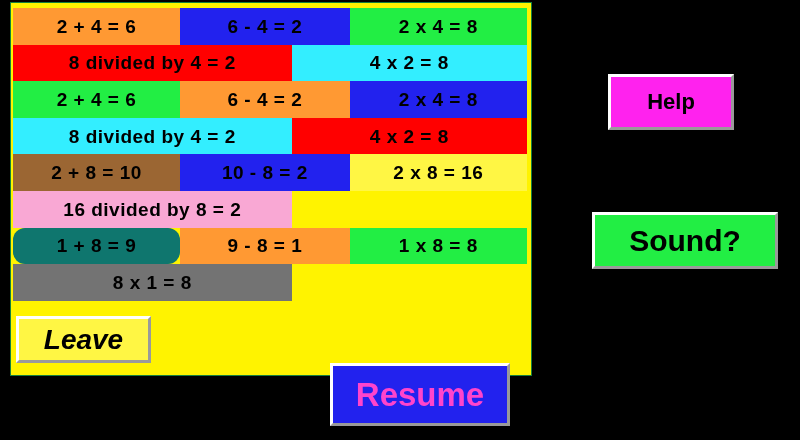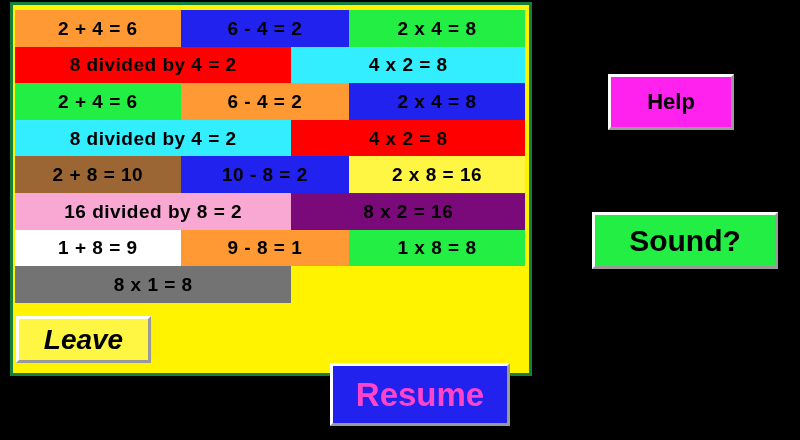--- a/index.html
+++ b/index.html
@@ -18,21 +18,21 @@
   }
 
   
   #fact-grid {
     position: absolute;
     left: 10px;
     top: 2px;
     width: 522px;
     height: 374px;
     background: #FFF300;
-    border: 3px solid #15803d;
+    border: 1px solid #15803d;
     box-sizing: border-box;
     padding: 5px 4px 5px 2px;
   }
   .fact-row {
     display: flex;
     width: 100%;
     height: 36.6px;
     box-sizing: border-box;
   }
   .fact-cell {
@@ -134,24 +134,23 @@
         <div class="fact-cell" style="background: rgb(51, 238, 255);">8 divided by 4 = 2</div>
         <div class="fact-cell" style="background: rgb(255, 0, 0);">4 x 2 = 8</div>
       </div>
       <div class="fact-row cols3">
         <div class="fact-cell" style="background: rgb(155, 102, 51);">2 + 8 = 10</div>
         <div class="fact-cell" style="background: rgb(34, 34, 238);">10 - 8 = 2</div>
         <div class="fact-cell" style="background: rgb(255, 246, 68);">2 x 8 = 16</div>
       </div>
       <div class="fact-row cols2">
         <div class="fact-cell" style="background: #f9a8d4;">16 divided by 8 = 2</div>
-        <div class="fact-cell" style="background: rgb(122, 10, 122);">8 x 2 = 16</div>
       </div>
       <div class="fact-row cols3">
-        <div class="fact-cell" style="background: #ffffff;">1 + 8 = 9</div>
+        <div class="fact-cell" style="background: #0f766e; border-radius: 12px;">1 + 8 = 9</div>
         <div class="fact-cell" style="background: rgb(255, 153, 51);">9 - 8 = 1</div>
         <div class="fact-cell" style="background: rgb(34, 238, 68);">1 x 8 = 8</div>
       </div>
       <div class="fact-row cols2">
         <div class="fact-cell" style="background: #737373;">8 x 1 = 8</div>
       </div>
     </div>
 
   <div class="btn" id="btn-help">Help</div>
 

